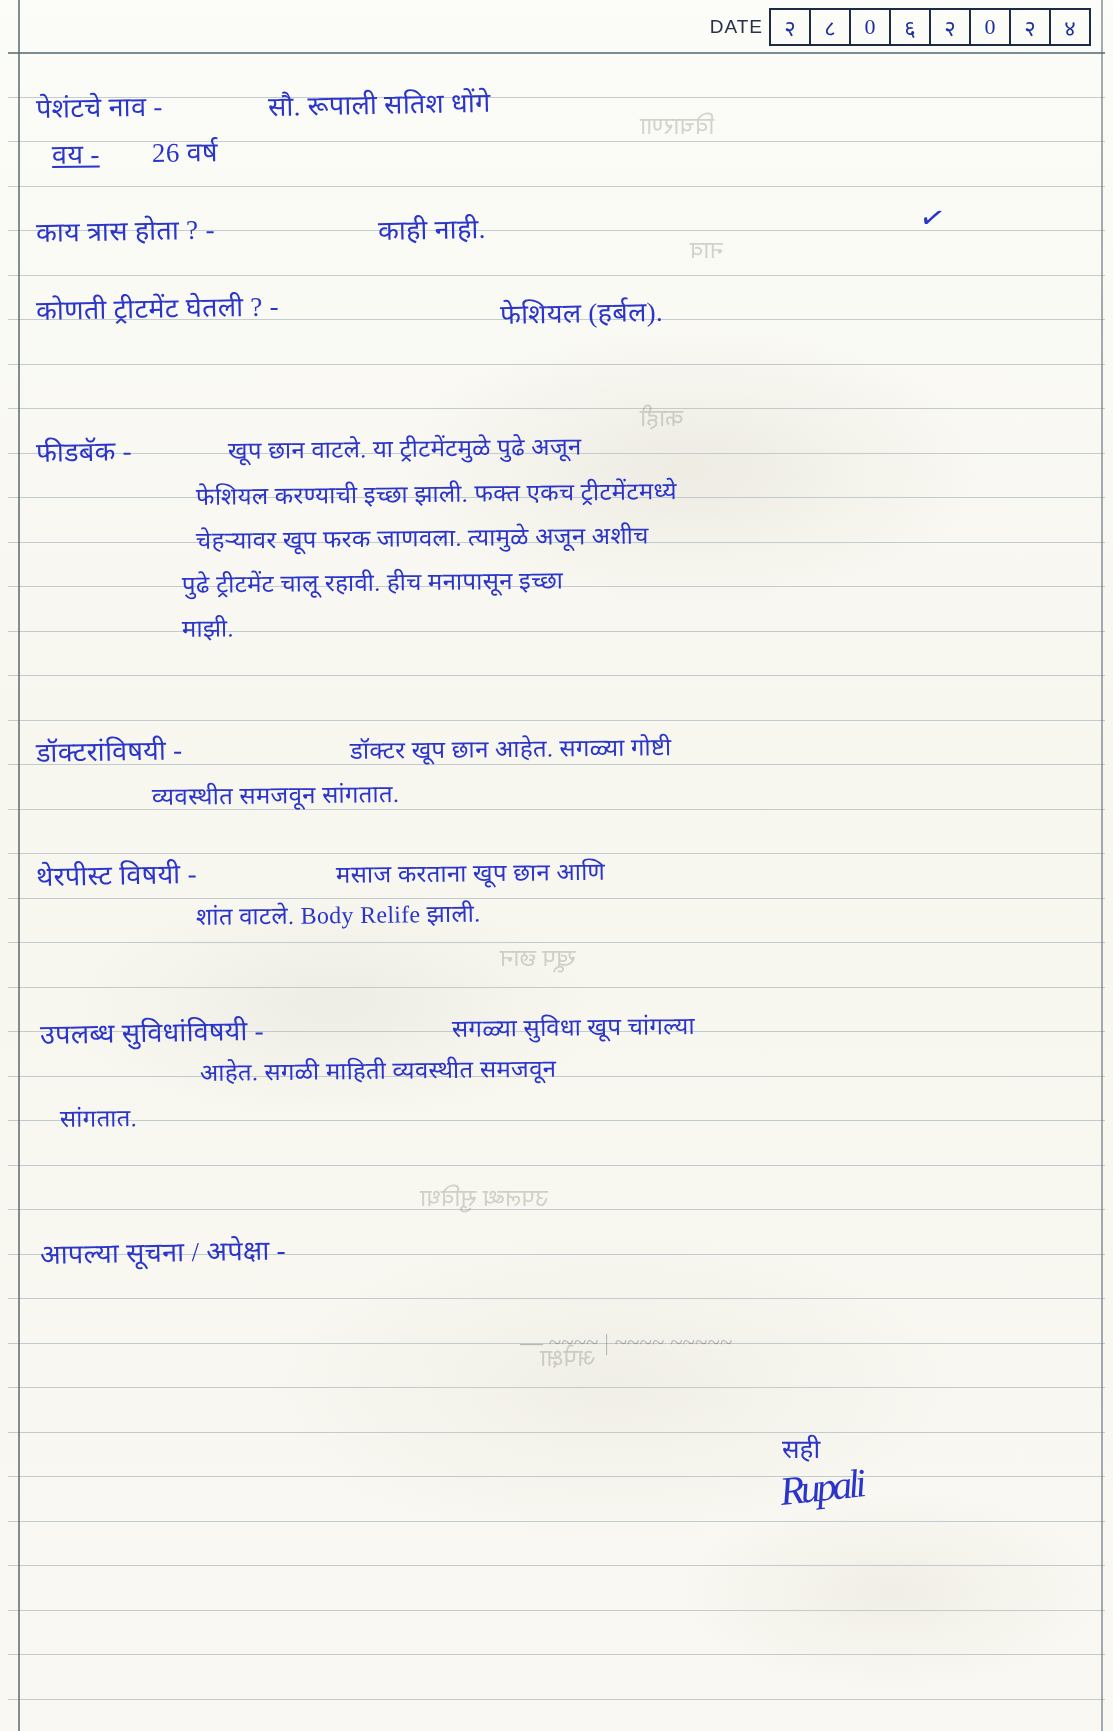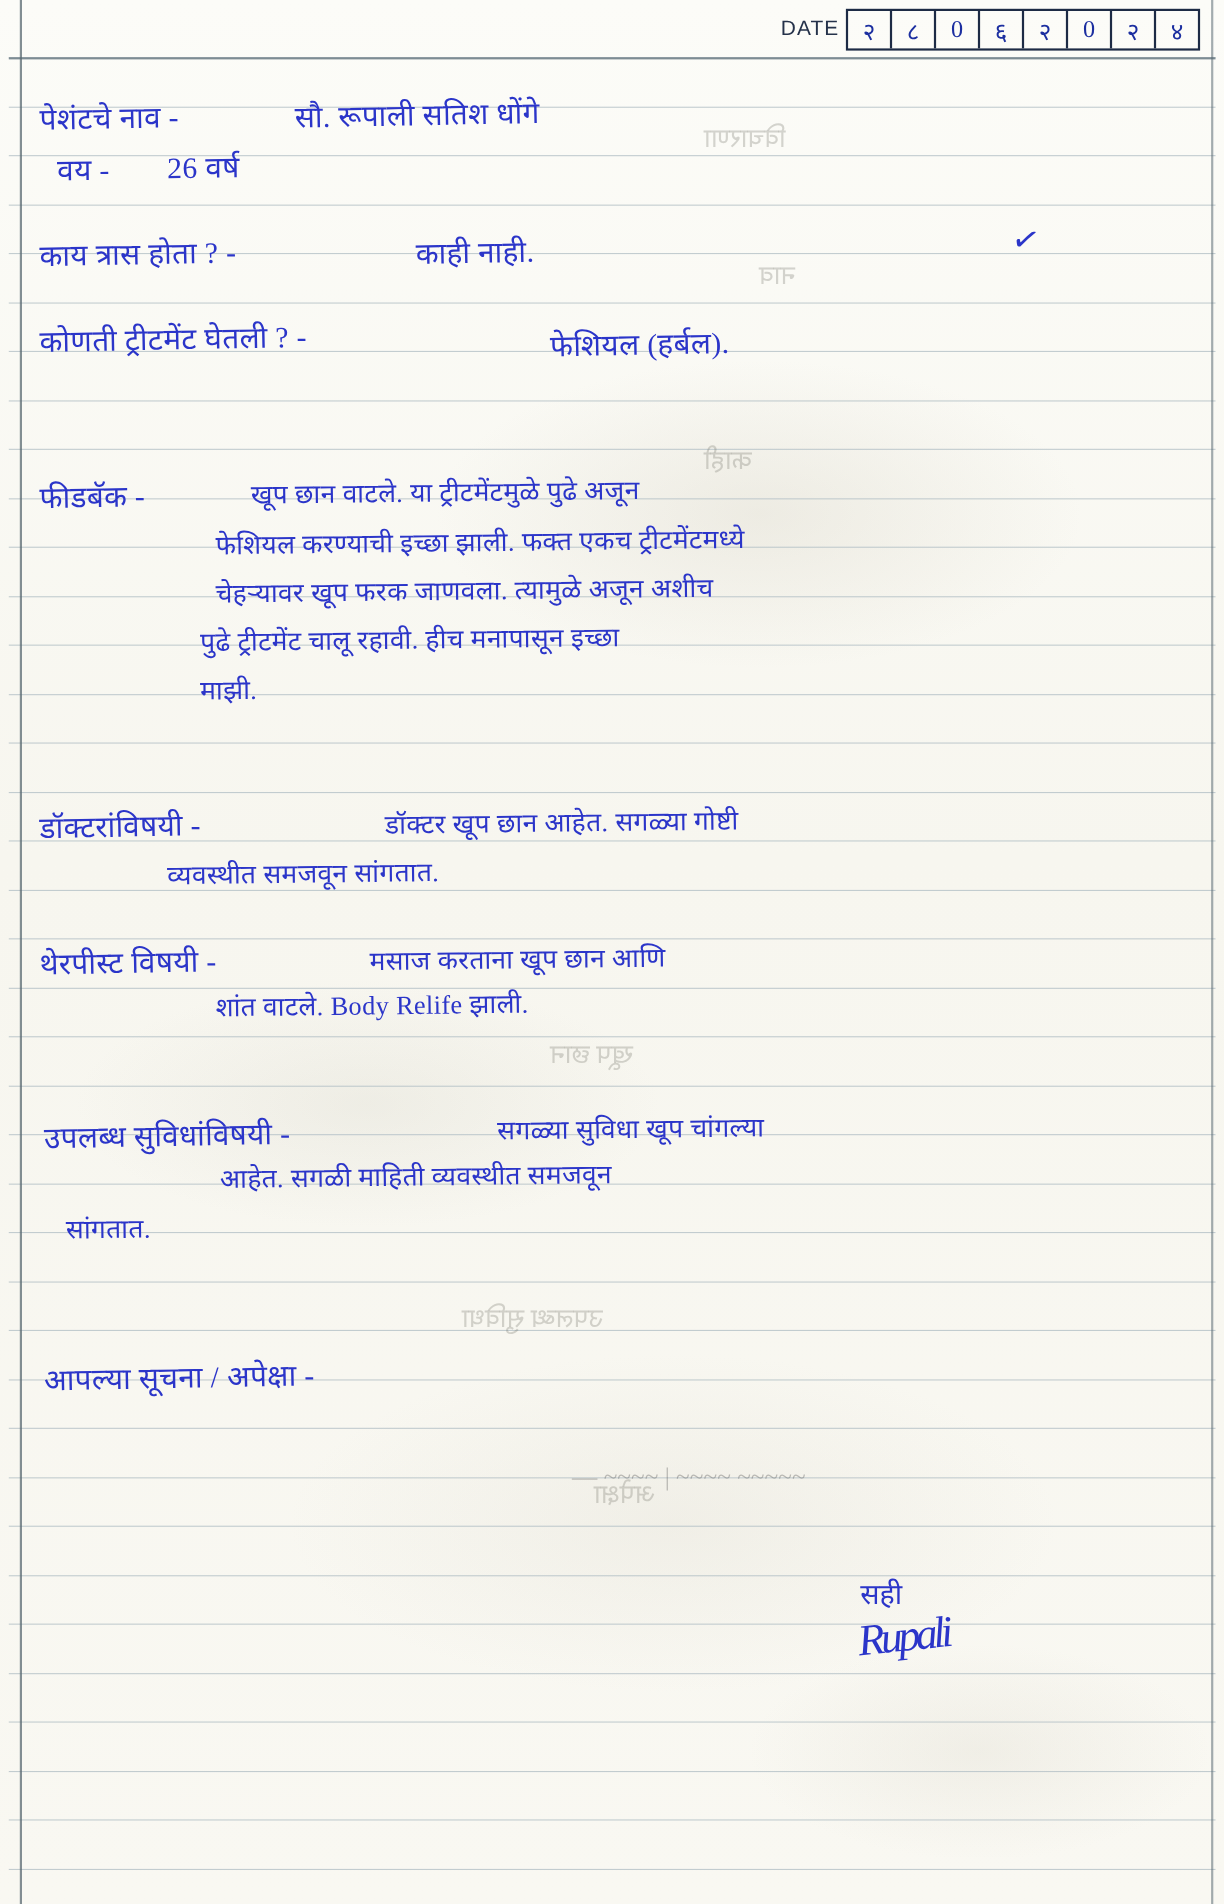--- a/index.html
+++ b/index.html
@@ -224,21 +224,21 @@
   <div class="ghost" style="left:640px; top:400px;">काही</div>
   <div class="ghost" style="left:500px; top:940px;">खूप छान</div>
   <div class="ghost" style="left:420px; top:1180px;">उपलब्ध सुविधा</div>
   <div class="ghost" style="left:540px; top:1340px;">अपेक्षा</div>
 
   <div class="tick" style="left:920px; top:200px;">✓</div>
 
   <div class="hw tilt" style="left:36px; top:94px;">पेशंटचे नाव -</div>
   <div class="hw tilt" style="left:268px; top:92px;">सौ. रूपाली सतिश धोंगे</div>
 
-  <div class="hw tilt2" style="left:52px; top:140px;">वय -</div>
+  <div class="hw tilt2" style="left:52px; top:140px;text-decoration:underline;">वय -</div>
   <div class="hw tilt2" style="left:152px; top:138px;">26 वर्ष</div>
 
   <div class="hw tilt" style="left:36px; top:218px;">काय त्रास होता ? -</div>
   <div class="hw tilt" style="left:378px; top:216px;">काही नाही.</div>
 
   <div class="hw tilt" style="left:36px; top:296px;">कोणती ट्रीटमेंट घेतली ? -</div>
   <div class="hw tilt" style="left:500px; top:300px;">फेशियल (हर्बल).</div>
 
   <div class="hw tilt" style="left:36px; top:438px;">फीडबॅक -</div>
   <div class="hw small tilt2" style="left:228px; top:438px;">खूप छान वाटले. या ट्रीटमेंटमुळे पुढे अजून</div>

